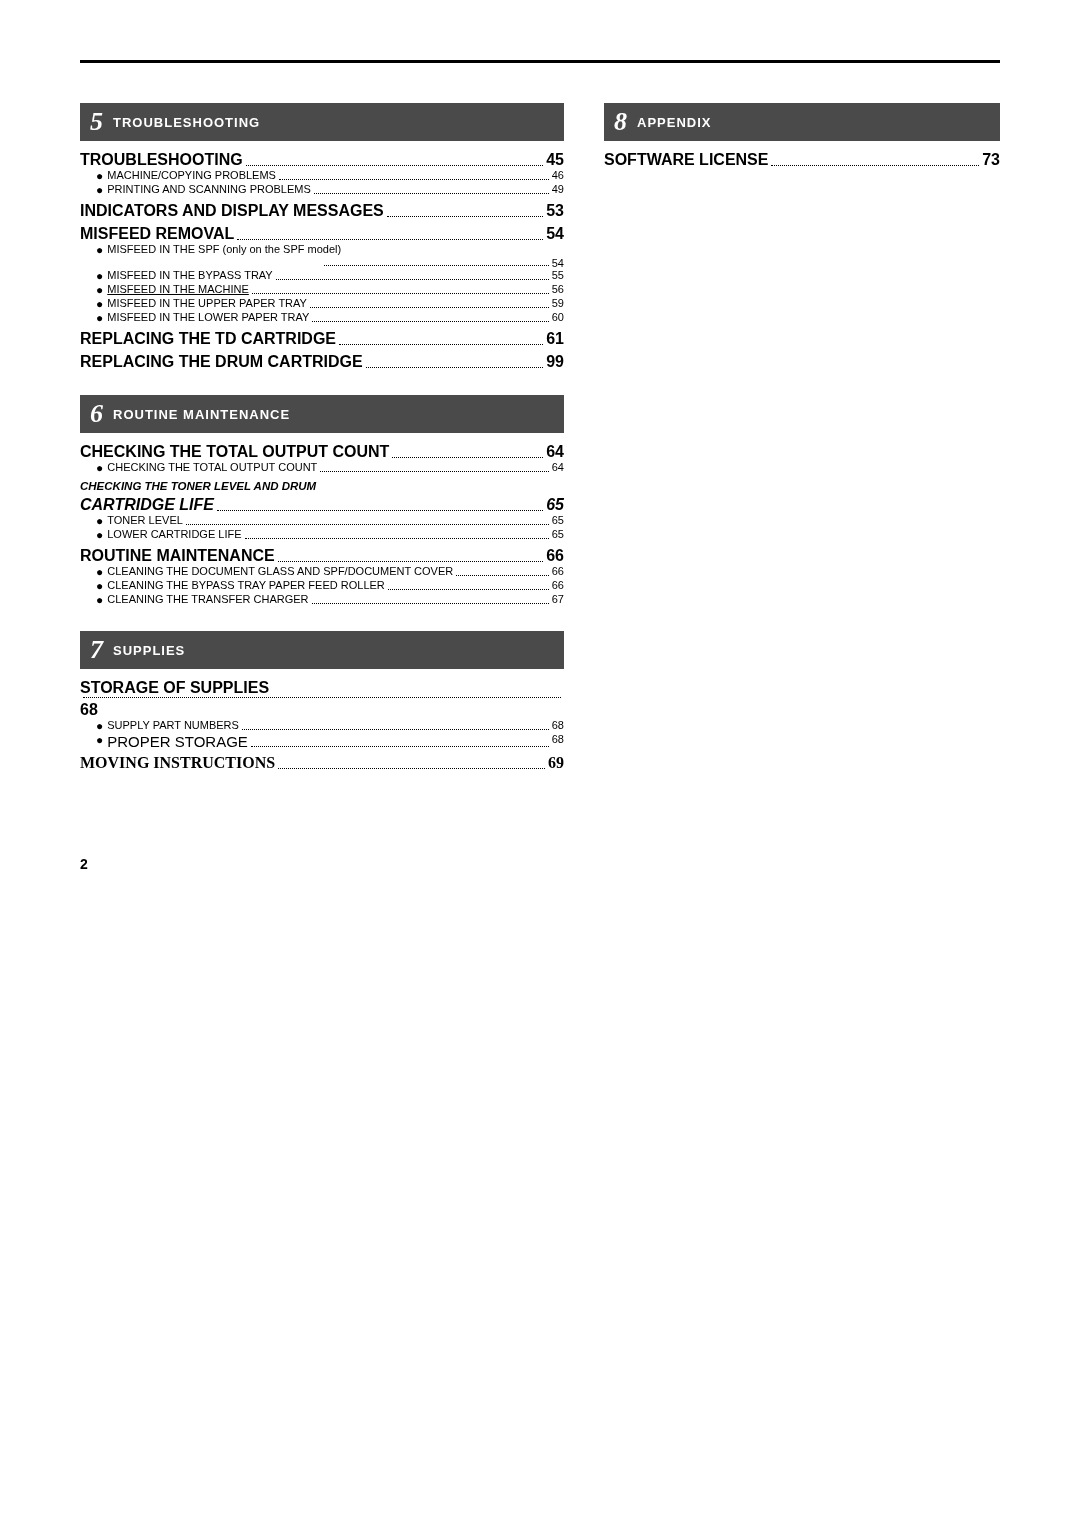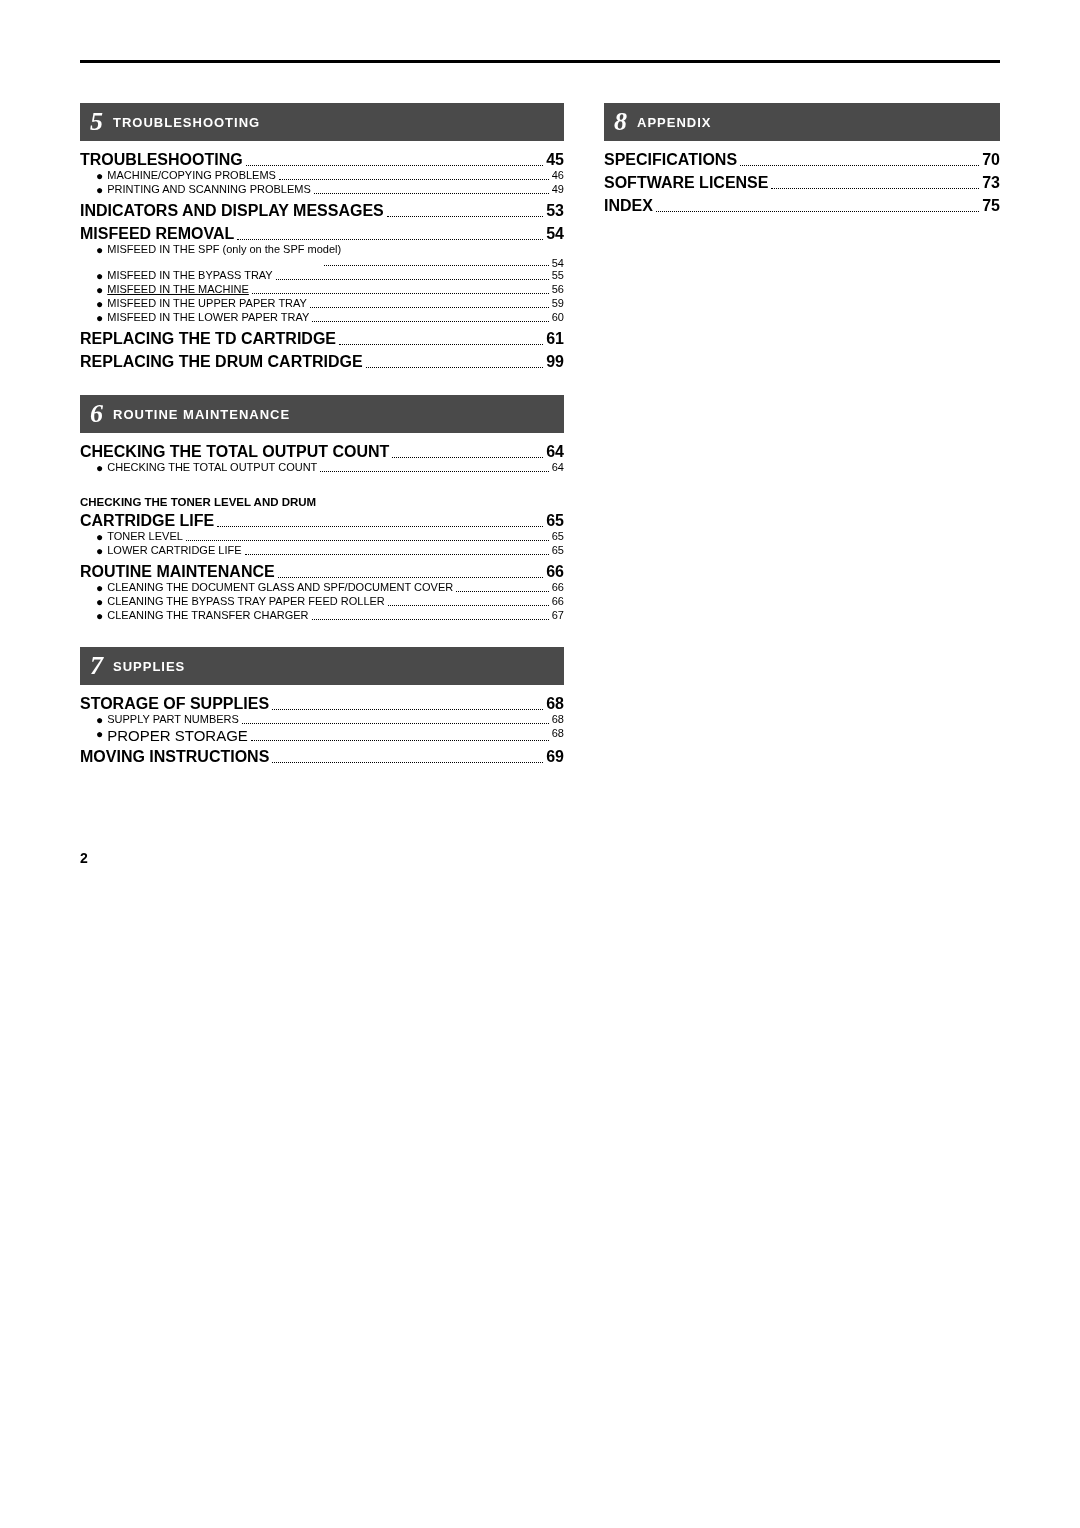--- a/index.html
+++ b/index.html
@@ -186,21 +186,21 @@
           <span>CHECKING THE TOTAL OUTPUT COUNT</span>
           <span class="dots"></span>
           <span class="page-num">64</span>
         </div>
         <div class="toc-sub-line">
           <span class="bullet">●</span>
           <span style="font-size: 11px;">CHECKING THE TOTAL OUTPUT COUNT</span>
           <span class="dots"></span>
           <span class="page-num" style="font-weight: normal;">64</span>
         </div>
-        <div style="margin-top: 21px;">
+        <div style="margin-top: 5px; font-style: italic;">
           <div style="display: flex; font-weight: bold; font-size: 11.5px;">
             <span>CHECKING THE TONER LEVEL AND DRUM</span>
           </div>
           <div class="toc-main-line">
             <span>CARTRIDGE LIFE</span>
             <span class="dots"></span>
             <span class="page-num">65</span>
           </div>
         </div>
         <div class="toc-sub-line">
@@ -237,64 +237,54 @@
           <span style="font-size: 11px;">CLEANING THE TRANSFER CHARGER</span>
           <span class="dots"></span>
           <span class="page-num" style="font-weight: normal;">67</span>
         </div>
       </div>
       <div class="section-block">
         <div class="section-header">
           <span class="section-number">7</span>
           <span class="section-title">SUPPLIES</span>
         </div>
-        <div class="toc-main-line" style="margin-top: 0;">
+        <div class="toc-main-line" style="margin-top: 0; flex-direction: column;">
           <span>STORAGE OF SUPPLIES</span>
           <span class="dots"></span>
           <span class="page-num">68</span>
         </div>
         <div class="toc-sub-line">
           <span class="bullet">●</span>
           <span style="font-size: 11px;">SUPPLY PART NUMBERS</span>
           <span class="dots"></span>
           <span class="page-num" style="font-weight: normal;">68</span>
         </div>
         <div class="toc-sub-line">
           <span class="bullet">●</span>
           <span style="font-size: 15px;">PROPER STORAGE</span>
           <span class="dots"></span>
           <span class="page-num" style="font-weight: normal;">68</span>
         </div>
-        <div class="toc-main-line" style="">
+        <div class="toc-main-line" style=" font-family: Liberation Serif, serif;">
           <span>MOVING INSTRUCTIONS</span>
           <span class="dots"></span>
           <span class="page-num">69</span>
         </div>
       </div>
     </div>
 
   <div class="right-col" id="right-col-container">
       <div class="section-block">
         <div class="section-header">
           <span class="section-number">8</span>
           <span class="section-title">APPENDIX</span>
         </div>
         <div class="toc-main-line" style="margin-top: 5px;">
-          <span>SPECIFICATIONS</span>
-          <span class="dots"></span>
-          <span class="page-num">70</span>
-        </div>
-        <div class="toc-main-line" style="margin-top: 5px;">
           <span>SOFTWARE LICENSE</span>
           <span class="dots"></span>
           <span class="page-num">73</span>
         </div>
-        <div class="toc-main-line" style="margin-top: 5px;">
-          <span>INDEX</span>
-          <span class="dots"></span>
-          <span class="page-num">75</span>
-        </div>
       </div>
     </div>
 
 </div>
 
 <div class="page-footer" id="footer-container">2</div>
 
 </body></html>

